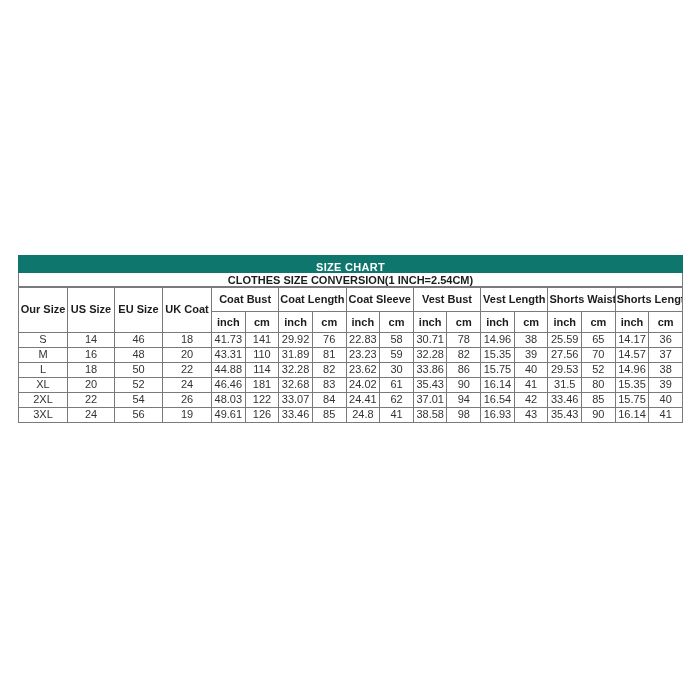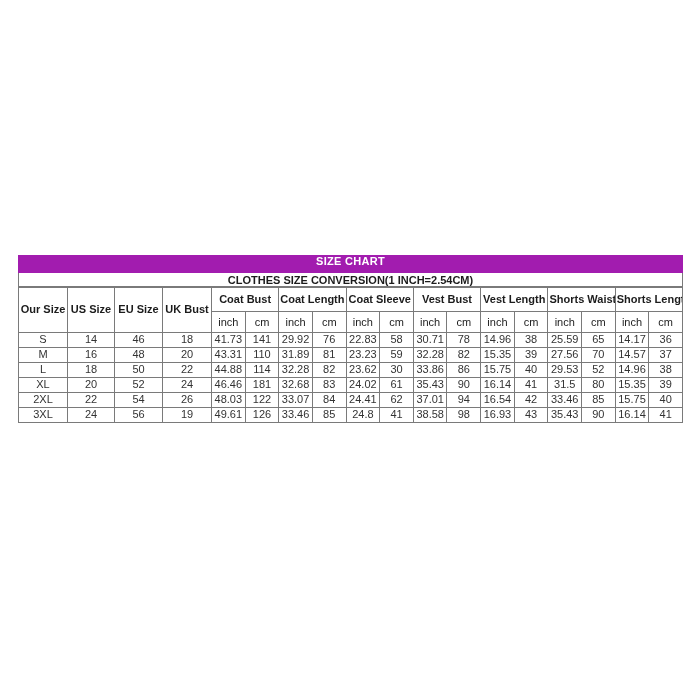--- a/index.html
+++ b/index.html
@@ -10,26 +10,26 @@
     font-family: "Liberation Sans", sans-serif;
     position: relative;
   }
   .chart-wrap {
     position: absolute;
     left: 18px; top: 255px;
     width: 665px;
   }
   .title-bar {
     height: 18px;
-    background: #a21caf;
+    background: #0f766e;
     color: #ffffff;
     font-size: 11px;
     font-weight: bold;
     letter-spacing: 0.3px;
-    display: flex; align-items: flex-start; justify-content: center;
+    display: flex; align-items: flex-end; justify-content: center;
   }
   .subtitle-row {
     height: 15px;
     border-left: 1px solid #7a7a7a;
     border-right: 1px solid #7a7a7a;
     border-bottom: 2px solid #7a7a7a;
     color: #1c1c1c;
     font-size: 11px;
     font-weight: bold;
     display: flex; align-items: center; justify-content: center;
@@ -58,21 +58,21 @@
   .size-table thead th.size-col {
     font-size: 11px;
     font-weight: bold;
     color: #1c1c1c;
     white-space: normal;
     line-height: 1.25;
   }
   .size-table thead tr.unit-row th {
     height: 21px;
     font-size: 11px;
-    font-weight: normal;
+    font-weight: bold;
     color: #1c1c1c;
   }
   .size-table tbody td {
     height: 15px;
     font-size: 11px;
     font-weight: normal;
     color: #333333;
     line-height: 1;
   }
 </style>
@@ -94,21 +94,21 @@
       <col style="width:49px">
         <col style="width:47px">
         <col style="width:48px">
         <col style="width:49px">
     </colgroup>
     <thead>
       <tr class="group-row">
         <th class="size-col" rowspan="2">Our Size</th>
         <th class="size-col" rowspan="2">US Size</th>
         <th class="size-col" rowspan="2">EU Size</th>
-        <th class="size-col" rowspan="2">UK Bust</th>
+        <th class="size-col" rowspan="2">UK Coat</th>
         <th colspan="2">Coat Bust</th>
         <th colspan="2">Coat Length</th>
         <th colspan="2">Coat Sleeve</th>
         <th colspan="2">Vest Bust</th>
         <th colspan="2">Vest Length</th>
         <th colspan="2">Shorts Waist</th>
         <th colspan="2">Shorts Length</th>
       </tr>
       <tr class="unit-row">
         <th>inch</th>

